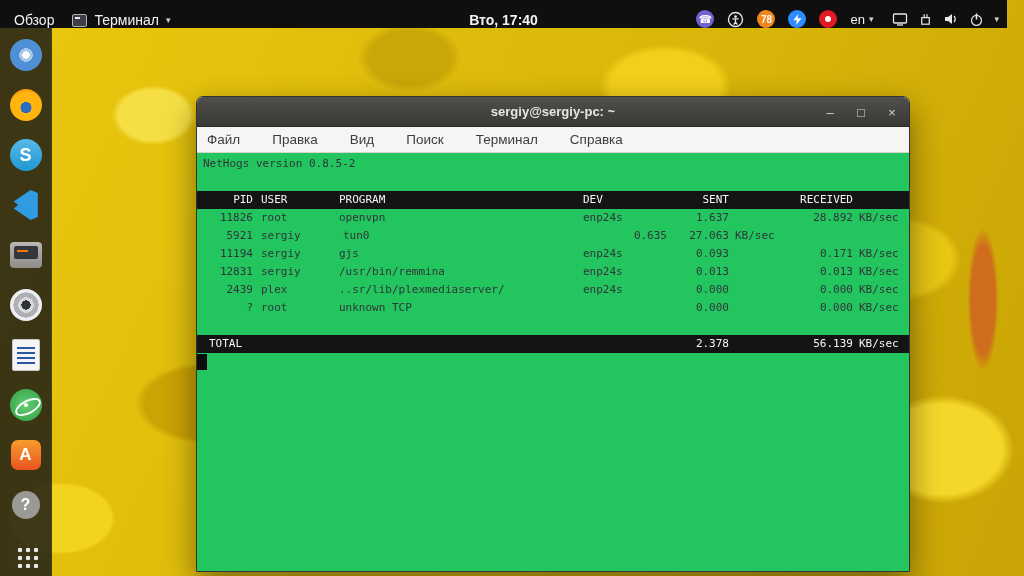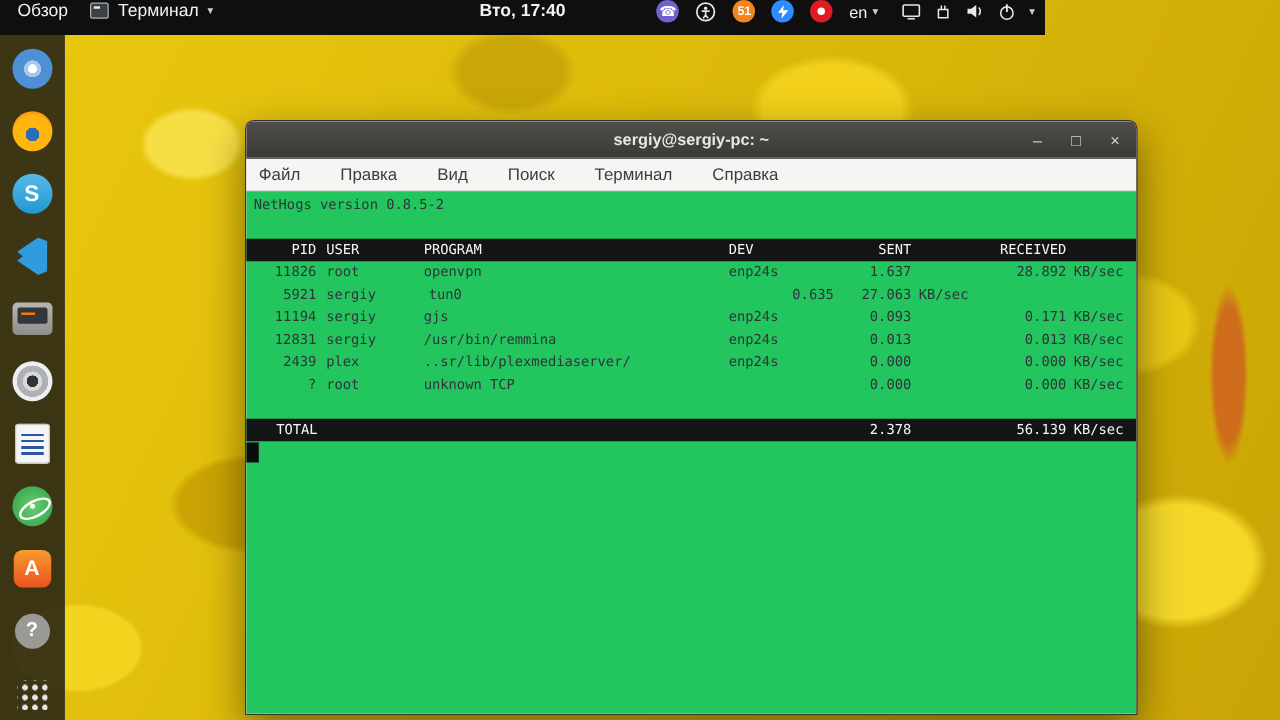--- a/index.html
+++ b/index.html
@@ -19,22 +19,22 @@
       radial-gradient(18px 14px at 82% 52%, #4d3d05 0 55%, transparent 70%),
       radial-gradient(80px 60px at 84% 30%, #8f7502 0 45%, transparent 58%),
       radial-gradient(110px 70px at 65% 15%, #f1cf1a 0 50%, transparent 60%),
       radial-gradient(90px 60px at 40% 10%, #c9a708 0 45%, transparent 58%),
       radial-gradient(70px 50px at 15% 20%, #f6df45 0 50%, transparent 60%),
       radial-gradient(60px 45px at 55% 45%, #a98a05 0 45%, transparent 58%),
       linear-gradient(115deg, #eac80f 0%, #d8b509 60%, #c9a406 100%);
   }
 
   
-  .topbar { position:absolute; top:0; left:0; width:836px; height:28px;
-    background:#0f0f0f; color:#f2f2f2; display:flex; align-items:flex-start;
+  .topbar { position:absolute; top:0; left:0; width:1007px; height:28px;
+    background:#0f0f0f; color:#f2f2f2; display:flex; align-items:flex-end;
     font-size:14px; z-index:50; }
   .tb-left { display:flex; align-items:center; gap:18px; padding-left:14px; }
   .tb-item { display:flex; align-items:center; gap:7px; cursor:default; }
   .term-mini { width:15px; height:13px; background:#3c3f45; border:1px solid #aeb2b8; border-radius:2px; position:relative; }
   .term-mini::after { content:""; position:absolute; left:2px; top:2px; width:5px; height:2px; background:#e8e8e8; }
   .caret { font-size:9px; opacity:.85; }
   .tb-center { position:absolute; left:50%; transform:translateX(-50%); font-weight:600; }
   .tb-right { position:absolute; right:8px; display:flex; align-items:center; gap:13px; }
   .tray-circle { width:18px; height:18px; border-radius:50%; display:flex; align-items:center; justify-content:center; font-size:11px; color:#fff; }
   .ic-viber { background:#6f63d2; font-size:11px; }
@@ -99,21 +99,21 @@
   .blankline { height:18px; }
   .trow { display:grid; grid-template-columns:56px 86px 240px 88px 62px 124px 56px;
     height:18px; line-height:18px; white-space:pre; overflow:hidden; }
   .trow .c1 { text-align:right; }
   .trow .c2 { padding-left:8px; }
   .trow .c3 { padding-left:0; overflow:hidden; }
   .trow .c4 { padding-left:4px; }
   .trow .c5, .trow .c6 { text-align:right; }
   .trow .c7 { padding-left:6px; }
   .rev { background:#131416; color:#f5f5f5; }
-  .total-label { grid-column:1 / 5; padding-left:24px; }
+  .total-label { grid-column:1 / 5; padding-left:12px; }
   .cursor-block { width:10px; height:16px; background:#0c0c0c; margin-top:1px; }
 </style>
 </head>
 <body>
 
 <div class="desktop">
 
   <div class="topbar">
     <div class="tb-left">
       <div class="tb-item">Обзор</div>
@@ -130,21 +130,21 @@
       <div class="tray-circle ic-viber">
           <span>☎</span>
         </div>
       <div>
         <svg class="tbsvg" width="17" height="17" viewBox="0 0 16 16">
           <circle cx="8" cy="8" r="6.6" fill="none" stroke="#e8e8e8" stroke-width="1.3"></circle>
           <circle cx="8" cy="5.2" r="1.3" fill="#e8e8e8"></circle>
           <path d="M5 7.4h6M8 7.4v3M8 10.4l-1.8 2.4M8 10.4l1.8 2.4" stroke="#e8e8e8" stroke-width="1.2" fill="none"></path>
         </svg>
       </div>
-      <div class="tray-circle badge-updates">51</div>
+      <div class="tray-circle badge-updates">78</div>
       <div class="tray-circle ic-bolt">
         <svg width="11" height="13" viewBox="0 0 16 16">
             <polygon points="9,0 2,9 7,9 6,16 14,6 8,6" fill="#fff"></polygon>
           </svg>
       </div>
       <div class="tray-circle ic-red"></div>
       <div class="lang">
         <span>en</span>
         <span class="caret">▾</span>
       </div>

